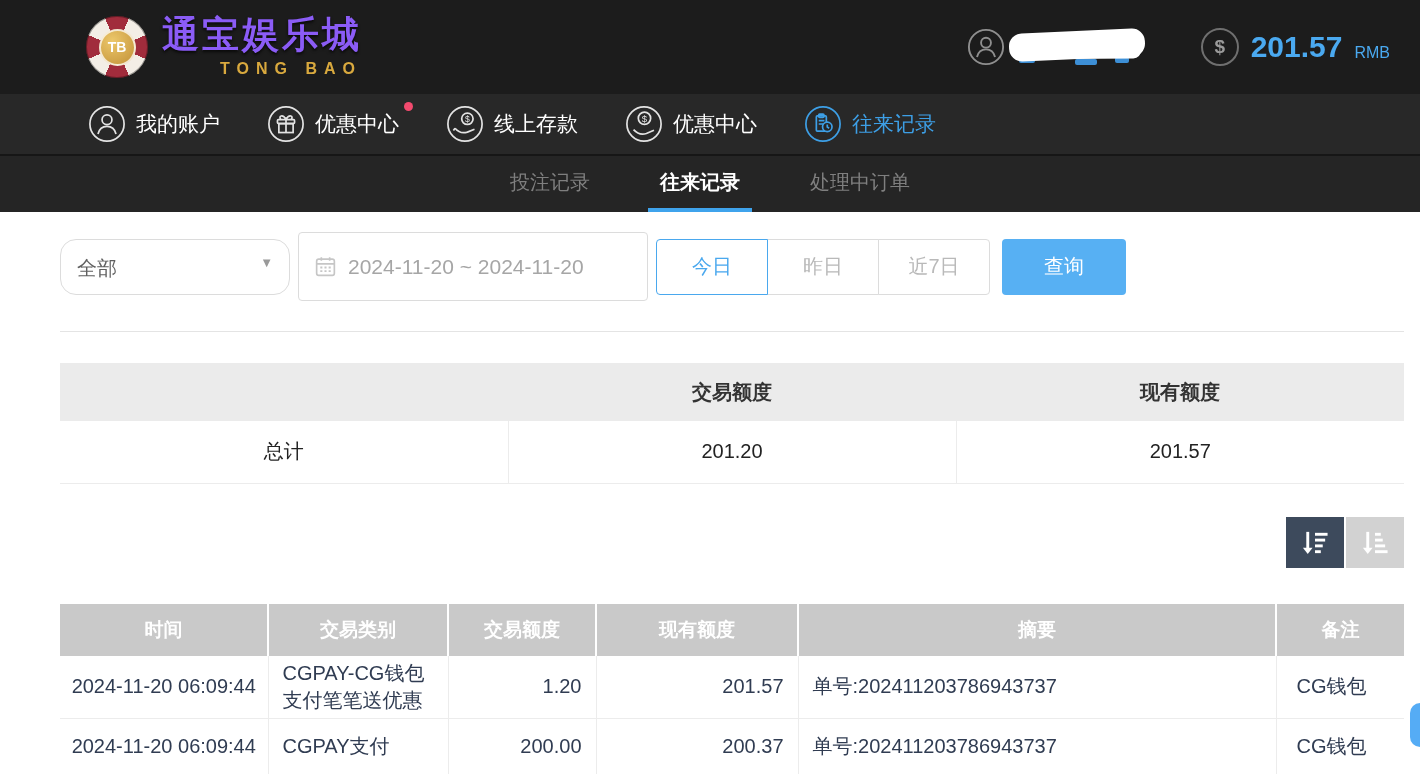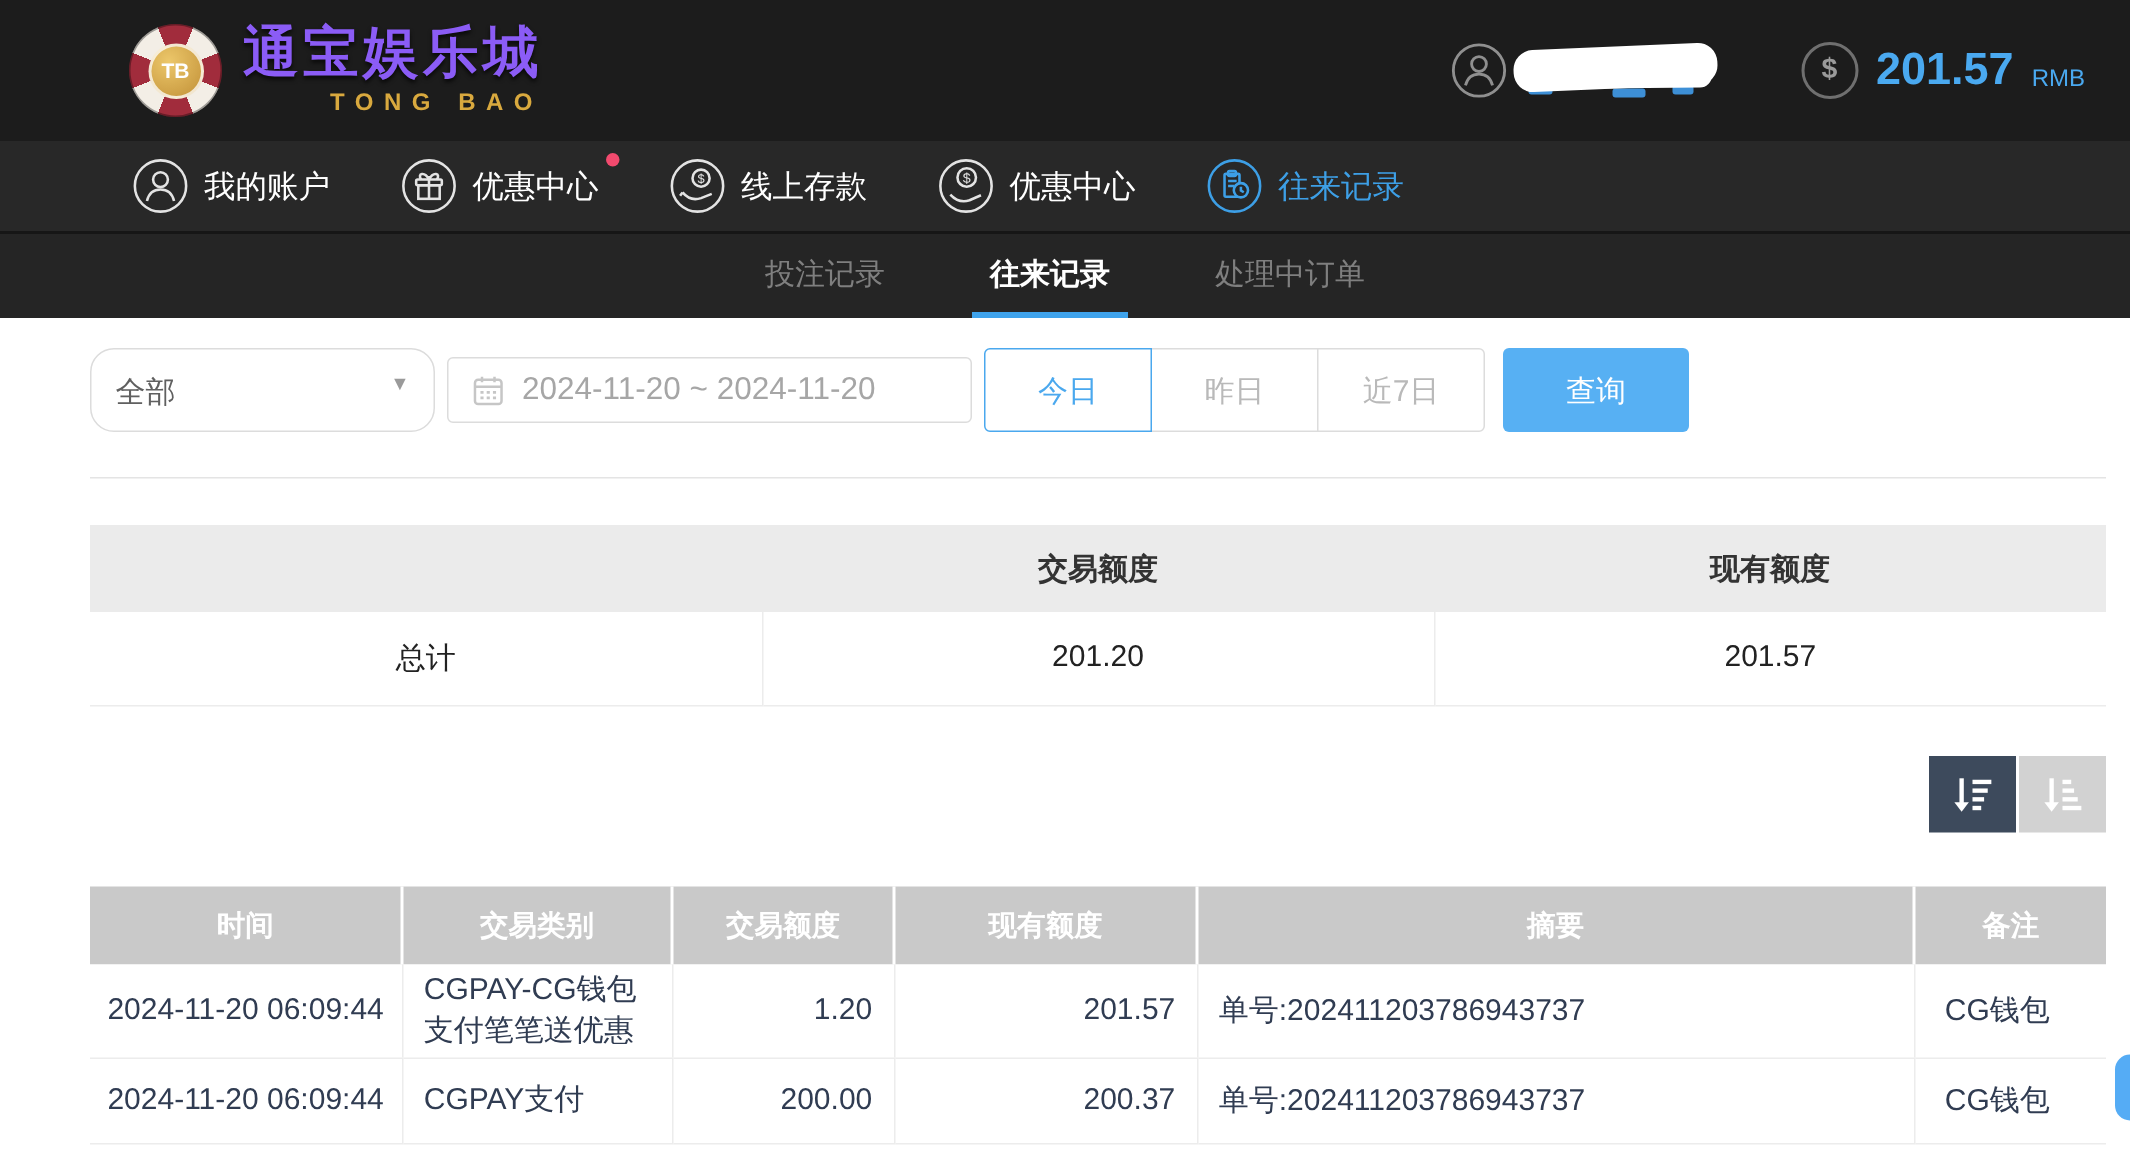--- a/index.html
+++ b/index.html
@@ -43,21 +43,21 @@
   
   .tabs{height:56px;background:#252525;display:flex;justify-content:center;gap:46px}
   .tab{display:flex;align-items:center;padding:0 12px;font-size:20px;color:#7f7f7f;cursor:pointer;border-bottom:4px solid transparent}
   .tab.active{color:#fff;font-weight:700;border-bottom-color:#3fa3ec}
 
   
   .filter-bar{display:flex;align-items:center;margin:20px 0 0 60px}
   .select-box{width:230px;height:56px;border:1px solid #dcdcdc;border-radius:16px;background:#fff;display:flex;
         align-items:flex-start;justify-content:space-between;padding:15px 16px;font-size:20px;color:#606060;cursor:pointer}
   .chevron{color:#9a9a9a;font-size:13px}
-  .date-box{width:350px;height:44px;border:1px solid #dcdcdc;border-radius:4px;background:#fff;display:flex;
+  .date-box{width:350px;height:69px;border:1px solid #dcdcdc;border-radius:4px;background:#fff;display:flex;
         align-items:center;gap:10px;padding:0 14px;margin-left:8px;font-size:21px;color:#a6a6a6;cursor:pointer}
   .cal-ico{color:#c6c6c6}
   .cal-ico svg{width:25px;height:25px;display:block}
   .seg-group{display:flex;margin-left:8px}
   .seg{width:112px;height:56px;background:#fff;border:1px solid #dcdcdc;margin-left:-1px;font-size:20px;color:#b9b9b9;
         display:flex;align-items:center;justify-content:center;cursor:pointer;font-family:inherit}
   .seg:first-child{margin-left:0;border-radius:4px 0 0 4px}
   .seg:last-child{border-radius:0 4px 4px 0}
   .seg.active{border-color:#4aa8ee;color:#4aa8ee;position:relative;z-index:2}
   .query-btn{width:124px;height:56px;margin-left:12px;background:#57b0f3;border:none;border-radius:4px;color:#fff;

